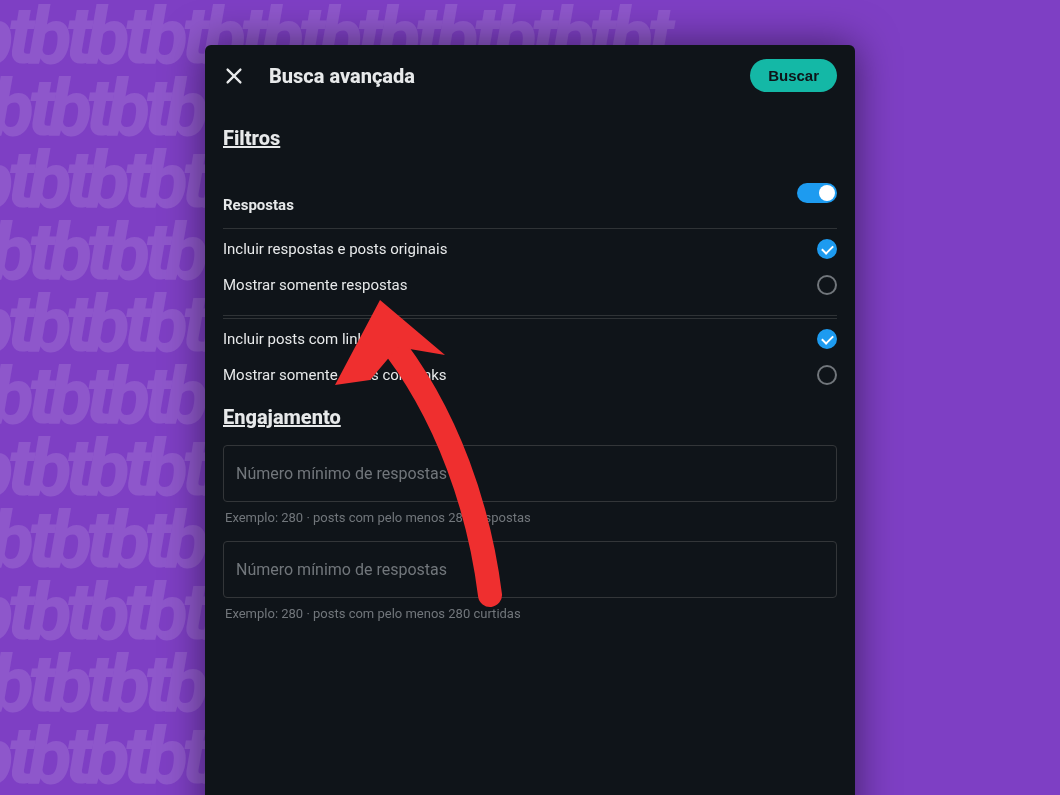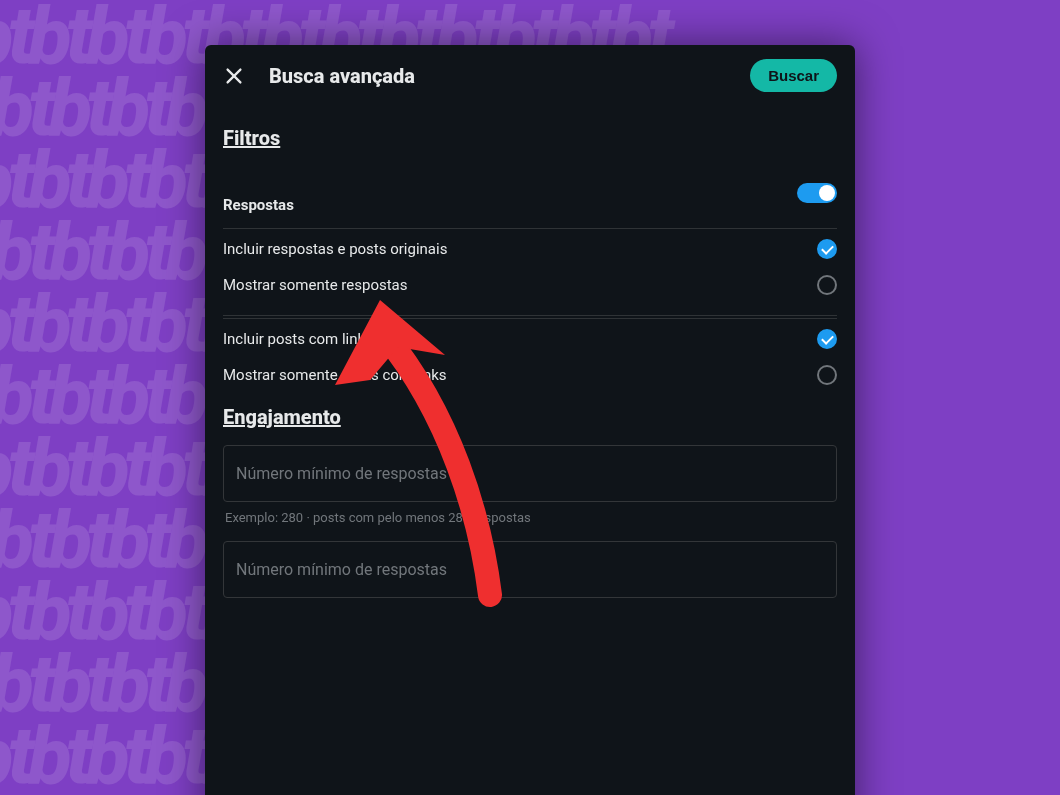--- a/index.html
+++ b/index.html
@@ -235,20 +235,21 @@
     <div class="section-title" style="margin-top:12px">Engajamento</div>
 
     <div class="input-box">
       <div class="input-placeholder">Número mínimo de respostas</div>
     </div>
     <div class="hint">Exemplo: 280 · posts com pelo menos 280 respostas</div>
 
     <div class="input-box">
       <div class="input-placeholder">Número mínimo de respostas</div>
     </div>
+    <div class="hint">Exemplo: 280 · posts com pelo menos 280 curtidas</div>
 
 
   </div>
 </div>
 
 <svg class="arrow-annot" viewBox="0 0 260 350">
   <path d="M 210 330 C 200 250 170 150 105 70" stroke="#ef2f2f" stroke-width="24" fill="none" stroke-linecap="round"></path>
   <path d="M 55 120 L 100 35 L 165 90 L 118 82 L 90 115 Z" fill="#ef2f2f"></path>
 </svg>
 

